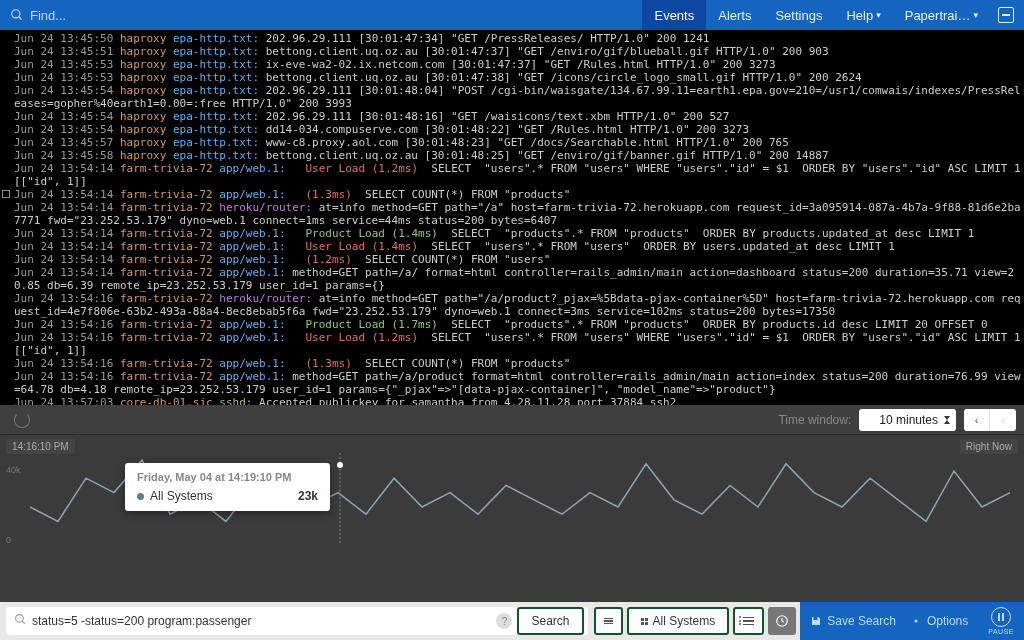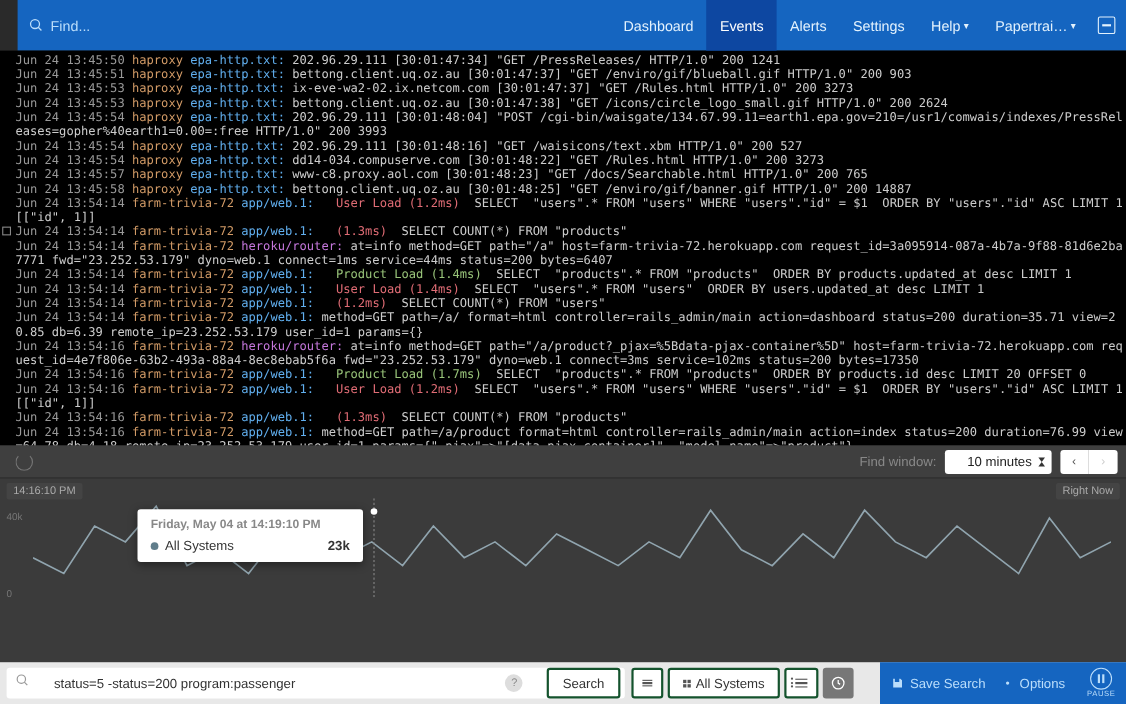--- a/index.html
+++ b/index.html
@@ -1,19 +1,19 @@
 <!DOCTYPE html>
 <html><head>
 <meta charset="utf-8">
 <style>
 * { margin: 0; padding: 0; box-sizing: border-box; }
 body { font-family: -apple-system, "Helvetica Neue", Arial, sans-serif; background: #2a2a2a; color: #ccc; width: 1024px; height: 640px; overflow: hidden; position: relative; }
 
 
-.header { height: 46px; background: #1565c0; display: flex; align-items: center; padding: 0 10px; color: #fff; font-size: 13px; margin-left: 16px; }
+.header { height: 30px; background: #1565c0; display: flex; align-items: center; padding: 0 10px; color: #fff; font-size: 13px; }
 .search-wrap { display: flex; align-items: center; flex: 1; gap: 6px; color: #bbdefb; }
 .search-wrap svg { width: 14px; height: 14px; fill: none; stroke: #bbdefb; stroke-width: 2; }
 .find-text { color: #bbdefb; }
 .nav { display: flex; gap: 0; align-items: center; height: 100%; }
 .nav-item { padding: 0 12px; height: 100%; display: flex; align-items: center; cursor: pointer; color: #e3f2fd; }
 .nav-item.active { background: #0d47a1; color: #fff; }
 .chev { font-size: 9px; margin-left: 3px; }
 .logout-icon { margin-left: 8px; width: 16px; height: 16px; border: 1.5px solid #e3f2fd; border-radius: 2px; position: relative; display:flex; align-items:center; justify-content:center;}
 .logout-icon::after { content:""; width:8px; height:1.5px; background:#e3f2fd; position:absolute;}
 
@@ -55,78 +55,77 @@
 .cursor-dot { fill:#fff; }
 
 .tooltip { position:absolute; top:28px; left:125px; background:#fff; color:#333; border-radius:3px; padding:8px 12px; font-size:12px; box-shadow:0 2px 8px rgba(0,0,0,0.4); width:205px;}
 .tooltip-head { color:#888; font-size:11px; margin-bottom:6px;font-weight:bold;}
 .tooltip-row { display:flex; justify-content:space-between; align-items:center;}
 .tooltip-row .dot { width:7px; height:7px; border-radius:50%; background:#607d8b; display:inline-block; margin-right:6px;}
 .tooltip-val { font-weight:bold; }
 
 
 .bottom { position: absolute; bottom: 0; left: 0; right: 0; height: 38px; display: flex; align-items: center; background: #e8e8e8; }
-.q-wrap { flex:1; display:flex; align-items:center; height:28px; background:#fff; margin:0 6px; border-radius:3px; padding:0 4px 0 8px; gap:22px;}
+.q-wrap { flex:1; display:flex; align-items:center; height:28px; background:#fff; margin:0 6px; border-radius:3px; padding:0 4px 0 8px; gap:5px;}
 .q-icon svg { width:13px; height:13px; stroke:#999; fill:none; stroke-width:2;}
 .q-input { flex:1; border:none; outline:none; font-size:12px; color:#333; background:transparent;}
 .q-help { width:16px;height:16px;border-radius:50%;background:#ddd;color:#888;font-size:10px;display:flex;align-items:center;justify-content:center;}
 .btn { height:28px; padding:0 12px; background:#fff; border:2px solid #14532d; border-radius:3px; font-size:12px; color:#333; display:flex; align-items:center; cursor:pointer; margin-right:4px; gap:5px;}
 .btn.icon-only{padding:0 8px;}
 .grid-icon{display:grid;grid-template-columns:3px 3px;grid-template-rows:3px 3px;gap:1px;}
 .grid-icon span{background:#555;}
 .bars-icon{display:flex;flex-direction:column;gap:1px;}
 .bars-icon span{width:9px;height:1.5px;background:#555;}
 .list-icon{display:flex;flex-direction:column;gap:2px;}
 .list-icon span{width:11px;height:1.5px;background:#555;position:relative;}
 .list-icon span::before{content:"";position:absolute;left:-4px;width:2px;height:2px;background:#555;border-radius:50%;top:-0.5px;}
 .clock-btn{width:28px;height:28px;background:#777;border-radius:3px;display:flex;align-items:center;justify-content:center;margin-right:4px;}
 .clock-btn svg{width:14px;height:14px;stroke:#fff;fill:none;stroke-width:2;}
 
-.right-actions { background:#1565c0; height:38px; display:flex; align-items:center; padding:18px 10px; gap:14px;margin-left:20px;}
+.right-actions { background:#1565c0; height:38px; display:flex; align-items:center; padding:18px 10px; gap:14px;}
 .r-link { color:#bbdefb; font-size:12px; display:flex; align-items:center; gap:5px; cursor:pointer;}
 .r-link svg{width:12px;height:12px;fill:#bbdefb;}
 .pause-wrap{display:flex;flex-direction:column;align-items:center;gap:1px;margin-left:6px;}
 .pause-circle{width:20px;height:20px;border:1.5px solid #bbdefb;border-radius:50%;display:flex;align-items:center;justify-content:center;gap:2px;}
 .pause-circle span{width:2px;height:8px;background:#bbdefb;}
 .pause-label{font-size:7px;color:#bbdefb;letter-spacing:0.5px;}
 </style>
 </head>
 <body>
 
 <div class="header">
   <div class="search-wrap">
     <svg viewBox="0 0 24 24">
         <circle cx="10" cy="10" r="7"></circle>
         <line x1="20" y1="20" x2="15" y2="15"></line>
       </svg>
     <span class="find-text">Find...</span>
   </div>
   <div class="nav">
-    <div class="nav-item">Dashboard</div>
     <div class="nav-item active">Events</div>
     <div class="nav-item">Alerts</div>
     <div class="nav-item">Settings</div>
     <div class="nav-item">
         <span>Help</span>
         <span class="chev">▾</span>
       </div>
     <div class="nav-item">
         <span>Papertrai…</span>
         <span class="chev">▾</span>
       </div>
     <div class="logout-icon"></div>
   </div>
 </div>
 
 <div class="logs" id="logs"><div class="log-line"><span class="ts">Jun 24 13:45:50</span> <span class="sys-haproxy">haproxy</span> <span class="prog-epa">epa-http.txt:</span><span> 202.96.29.111 [30:01:47:34] "GET /PressReleases/ HTTP/1.0" 200 1241</span></div><div class="log-line"><span class="ts">Jun 24 13:45:51</span> <span class="sys-haproxy">haproxy</span> <span class="prog-epa">epa-http.txt:</span><span> bettong.client.uq.oz.au [30:01:47:37] "GET /enviro/gif/blueball.gif HTTP/1.0" 200 903</span></div><div class="log-line"><span class="ts">Jun 24 13:45:53</span> <span class="sys-haproxy">haproxy</span> <span class="prog-epa">epa-http.txt:</span><span> ix-eve-wa2-02.ix.netcom.com [30:01:47:37] "GET /Rules.html HTTP/1.0" 200 3273</span></div><div class="log-line"><span class="ts">Jun 24 13:45:53</span> <span class="sys-haproxy">haproxy</span> <span class="prog-epa">epa-http.txt:</span><span> bettong.client.uq.oz.au [30:01:47:38] "GET /icons/circle_logo_small.gif HTTP/1.0" 200 2624</span></div><div class="log-line"><span class="ts">Jun 24 13:45:54</span> <span class="sys-haproxy">haproxy</span> <span class="prog-epa">epa-http.txt:</span><span> 202.96.29.111 [30:01:48:04] "POST /cgi-bin/waisgate/134.67.99.11=earth1.epa.gov=210=/usr1/comwais/indexes/PressReleases=gopher%40earth1=0.00=:free HTTP/1.0" 200 3993</span></div><div class="log-line"><span class="ts">Jun 24 13:45:54</span> <span class="sys-haproxy">haproxy</span> <span class="prog-epa">epa-http.txt:</span><span> 202.96.29.111 [30:01:48:16] "GET /waisicons/text.xbm HTTP/1.0" 200 527</span></div><div class="log-line"><span class="ts">Jun 24 13:45:54</span> <span class="sys-haproxy">haproxy</span> <span class="prog-epa">epa-http.txt:</span><span> dd14-034.compuserve.com [30:01:48:22] "GET /Rules.html HTTP/1.0" 200 3273</span></div><div class="log-line"><span class="ts">Jun 24 13:45:57</span> <span class="sys-haproxy">haproxy</span> <span class="prog-epa">epa-http.txt:</span><span> www-c8.proxy.aol.com [30:01:48:23] "GET /docs/Searchable.html HTTP/1.0" 200 765</span></div><div class="log-line"><span class="ts">Jun 24 13:45:58</span> <span class="sys-haproxy">haproxy</span> <span class="prog-epa">epa-http.txt:</span><span> bettong.client.uq.oz.au [30:01:48:25] "GET /enviro/gif/banner.gif HTTP/1.0" 200 14887</span></div><div class="log-line"><span class="ts">Jun 24 13:54:14</span> <span class="sys-haproxy">farm-trivia-72</span> <span class="prog-app">app/web.1:</span>   <span class="load-user">User Load (1.2ms)</span>  <span>SELECT  "users".* FROM "users" WHERE "users"."id" = $1  ORDER BY "users"."id" ASC LIMIT 1  [["id", 1]]</span></div><div class="log-line"><span class="marker"></span><span class="ts">Jun 24 13:54:14</span> <span class="sys-haproxy">farm-trivia-72</span> <span class="prog-app">app/web.1:</span>   <span class="load-user">(1.3ms)</span>  <span>SELECT COUNT(*) FROM "products"</span></div><div class="log-line"><span class="ts">Jun 24 13:54:14</span> <span class="sys-haproxy">farm-trivia-72</span> <span class="prog-heroku">heroku/router:</span><span> at=info method=GET path="/a" host=farm-trivia-72.herokuapp.com request_id=3a095914-087a-4b7a-9f88-81d6e2ba7771 fwd="23.252.53.179" dyno=web.1 connect=1ms service=44ms status=200 bytes=6407</span></div><div class="log-line"><span class="ts">Jun 24 13:54:14</span> <span class="sys-haproxy">farm-trivia-72</span> <span class="prog-app">app/web.1:</span>   <span class="load-prod">Product Load (1.4ms)</span>  <span>SELECT  "products".* FROM "products"  ORDER BY products.updated_at desc LIMIT 1</span></div><div class="log-line"><span class="ts">Jun 24 13:54:14</span> <span class="sys-haproxy">farm-trivia-72</span> <span class="prog-app">app/web.1:</span>   <span class="load-user">User Load (1.4ms)</span>  <span>SELECT  "users".* FROM "users"  ORDER BY users.updated_at desc LIMIT 1</span></div><div class="log-line"><span class="ts">Jun 24 13:54:14</span> <span class="sys-haproxy">farm-trivia-72</span> <span class="prog-app">app/web.1:</span>   <span class="load-user">(1.2ms)</span>  <span>SELECT COUNT(*) FROM "users"</span></div><div class="log-line"><span class="ts">Jun 24 13:54:14</span> <span class="sys-haproxy">farm-trivia-72</span> <span class="prog-app">app/web.1:</span><span> method=GET path=/a/ format=html controller=rails_admin/main action=dashboard status=200 duration=35.71 view=20.85 db=6.39 remote_ip=23.252.53.179 user_id=1 params={}</span></div><div class="log-line"><span class="ts">Jun 24 13:54:16</span> <span class="sys-haproxy">farm-trivia-72</span> <span class="prog-heroku">heroku/router:</span><span> at=info method=GET path="/a/product?_pjax=%5Bdata-pjax-container%5D" host=farm-trivia-72.herokuapp.com request_id=4e7f806e-63b2-493a-88a4-8ec8ebab5f6a fwd="23.252.53.179" dyno=web.1 connect=3ms service=102ms status=200 bytes=17350</span></div><div class="log-line"><span class="ts">Jun 24 13:54:16</span> <span class="sys-haproxy">farm-trivia-72</span> <span class="prog-app">app/web.1:</span>   <span class="load-prod">Product Load (1.7ms)</span>  <span>SELECT  "products".* FROM "products"  ORDER BY products.id desc LIMIT 20 OFFSET 0</span></div><div class="log-line"><span class="ts">Jun 24 13:54:16</span> <span class="sys-haproxy">farm-trivia-72</span> <span class="prog-app">app/web.1:</span>   <span class="load-user">User Load (1.2ms)</span>  <span>SELECT  "users".* FROM "users" WHERE "users"."id" = $1  ORDER BY "users"."id" ASC LIMIT 1  [["id", 1]]</span></div><div class="log-line"><span class="ts">Jun 24 13:54:16</span> <span class="sys-haproxy">farm-trivia-72</span> <span class="prog-app">app/web.1:</span>   <span class="load-user">(1.3ms)</span>  <span>SELECT COUNT(*) FROM "products"</span></div><div class="log-line"><span class="ts">Jun 24 13:54:16</span> <span class="sys-haproxy">farm-trivia-72</span> <span class="prog-app">app/web.1:</span><span> method=GET path=/a/product format=html controller=rails_admin/main action=index status=200 duration=76.99 view=64.78 db=4.18 remote_ip=23.252.53.179 user_id=1 params={"_pjax"=&gt;"[data-pjax-container]", "model_name"=&gt;"product"}</span></div><div class="log-line"><span class="ts">Jun 24 13:57:03</span> <span class="sys-haproxy">core-db-01.sjc</span> <span class="prog-sshd">sshd:</span><span> Accepted publickey for samantha from 4.28.11.28 port 37884 ssh2</span></div></div>
 
 <div class="panel">
   <div class="panel-top">
     <div class="refresh"></div>
-    <span class="tw-label">Find window:</span>
+    <span class="tw-label">Time window:</span>
     <div class="tw-select">
         <span>10 minutes</span>
       </div>
     <div class="nav-arrows">
       <div class="arrow-btn">‹</div>
       <div class="arrow-btn">›</div>
     </div>
   </div>
   <div class="chart-area">
     <div class="badge-left">14:16:10 PM</div>

